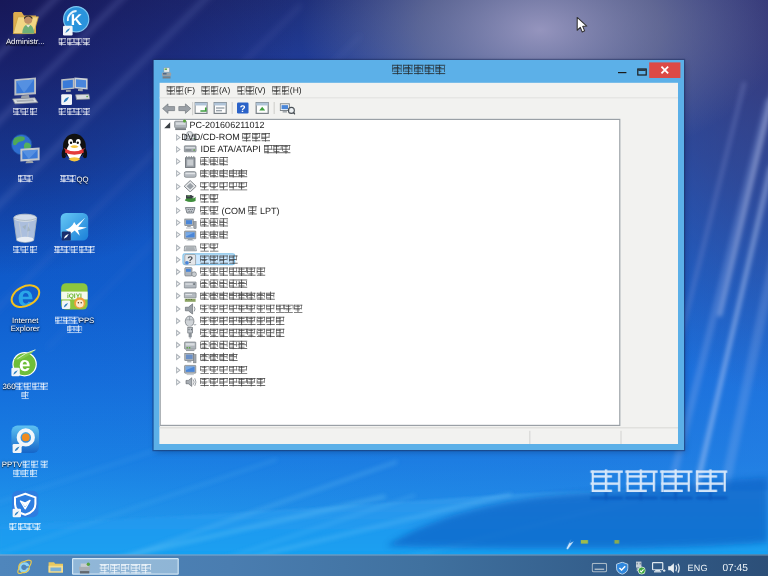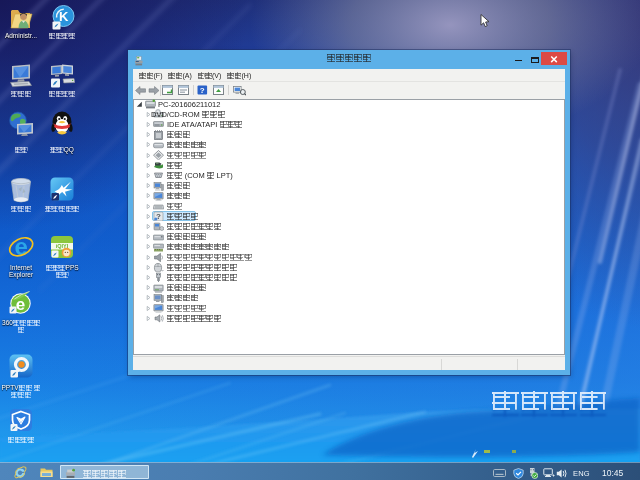--- a/index.html
+++ b/index.html
@@ -321,21 +321,21 @@
         <line x1="66.5" y1="0" x2="66.5" y2="10" stroke="#d2d2d0"></line>
       </svg>
       <svg class="abs" style="left:100px;top:3px" width="13" height="11" viewBox="0 0 13 11">
         <rect x="0.5" y="1.5" width="7.6" height="5.6" fill="#fdfdfd" stroke="#7a8288" stroke-width="0.8"></rect>
             <rect x="1.6" y="2.6" width="5.4" height="3.4" fill="#4a86d8"></rect>
             <rect x="2.5" y="7.6" width="3.6" height="1.2" fill="#9aa0a6"></rect>
         <circle cx="9.8" cy="7" r="2.5" fill="#e8eef4" fill-opacity="0.55" stroke="#4a5056" stroke-width="0.9"></circle>
             <line x1="11.5" y1="8.7" x2="13" y2="10.2" stroke="#4a5056" stroke-width="1.2"></line>
       </svg>
     </div>
-    <div class="abs" style="left:0;top:29.5px;width:432px;height:256.5px;background:#fff;border:1px solid #9aa0a6" id="tree">
+    <div class="abs" style="left:0;top:29.5px;width:384px;height:256.5px;background:#fff;border:1px solid #9aa0a6" id="tree">
           <svg class="abs" style="left:1.5px;top:1.0px" width="7" height="7" viewBox="0 0 7 7">
             <path d="M5.8,0.8 L5.8,5.8 L0.8,5.8 Z" fill="#3a3f44"></path>
           </svg>
 <svg class="abs" style="left:11px;top:-0.5px" width="11" height="10" viewBox="0 0 11 10">
             <rect x="0.5" y="2" width="10" height="5.5" rx="0.8" fill="#b0b6bc" stroke="#6a7076" stroke-width="0.5"></rect>
             <rect x="1.5" y="3" width="8" height="2" fill="#d8dce0"></rect>
             <rect x="1" y="7.8" width="9" height="1.6" fill="#787e84"></rect>
             <circle cx="8.8" cy="1.8" r="1.3" fill="#57a33c"></circle>
           </svg>
 <span class="abs trt" style="left:24px;top:0.2px">PC-201606211012</span>
@@ -588,20 +588,20 @@
     <rect x="0.8" y="0.8" width="8.5" height="6" rx="0.6" fill="none" stroke="#dde7ee" stroke-width="1"></rect>
     <rect x="3" y="7" width="4" height="1" fill="#dde7ee"></rect>
         <rect x="2" y="8 " width="6" height="1" fill="#dde7ee"></rect>
     <path d="M9.5,7.5 L11.5,7.5 M10.5,6.5 L10.5,8.5" stroke="#dde7ee" stroke-width="1"></path>
   </svg>
   <svg class="abs" style="left:556px;top:4.5px" width="12" height="11" viewBox="0 0 12 11">
     <path d="M0.8,3.8 L2.8,3.8 L5.6,1.4 L5.6,9.6 L2.8,7.2 L0.8,7.2 Z" fill="#e6edf2"></path>
     <path d="M7.2,3 Q8.6,5.5 7.2,8 M9,1.8 Q11,5.5 9,9.2" fill="none" stroke="#e6edf2" stroke-width="1"></path>
   </svg>
   <span class="abs" style="left:573px;top:5.5px;font-size:7.5px;color:#eef4f8;letter-spacing:0.2px">ENG</span>
-  <span class="abs" style="left:602px;top:4.5px;font-size:8.5px;color:#eef4f8">10:45</span>
+  <span class="abs" style="left:602px;top:4.5px;font-size:8.5px;color:#eef4f8">07:45</span>
 </div>
 
 <div class="abs" id="slog2" style="left:491px;top:391px;width:120px;height:42px;font-size:28px;color:#0b57bc;opacity:0.9;line-height:28px;clip-path:inset(19px 0 6px 0);filter:blur(0.8px)"><i class="cj"></i><i class="cj"></i><i class="cj"></i><i class="cj"></i></div>
 <div class="abs" id="slog" style="left:491px;top:391px;width:120px;height:19px;overflow:hidden;font-size:28px;color:#e6f0fc;opacity:0.95;line-height:28px"><i class="cj"></i><i class="cj"></i><i class="cj"></i><i class="cj"></i></div>
 <svg class="abs" style="left:480px;top:14px" width="10" height="14" viewBox="0 0 10 14">
 <path d="M1,0.5 L1,11.2 L3.6,8.8 L5.2,12.6 L7.2,11.7 L5.6,8 L9,7.7 Z" fill="#fff" stroke="#333" stroke-width="0.9" stroke-linejoin="round"></path>
 </svg>
 </div>
 </body></html>

